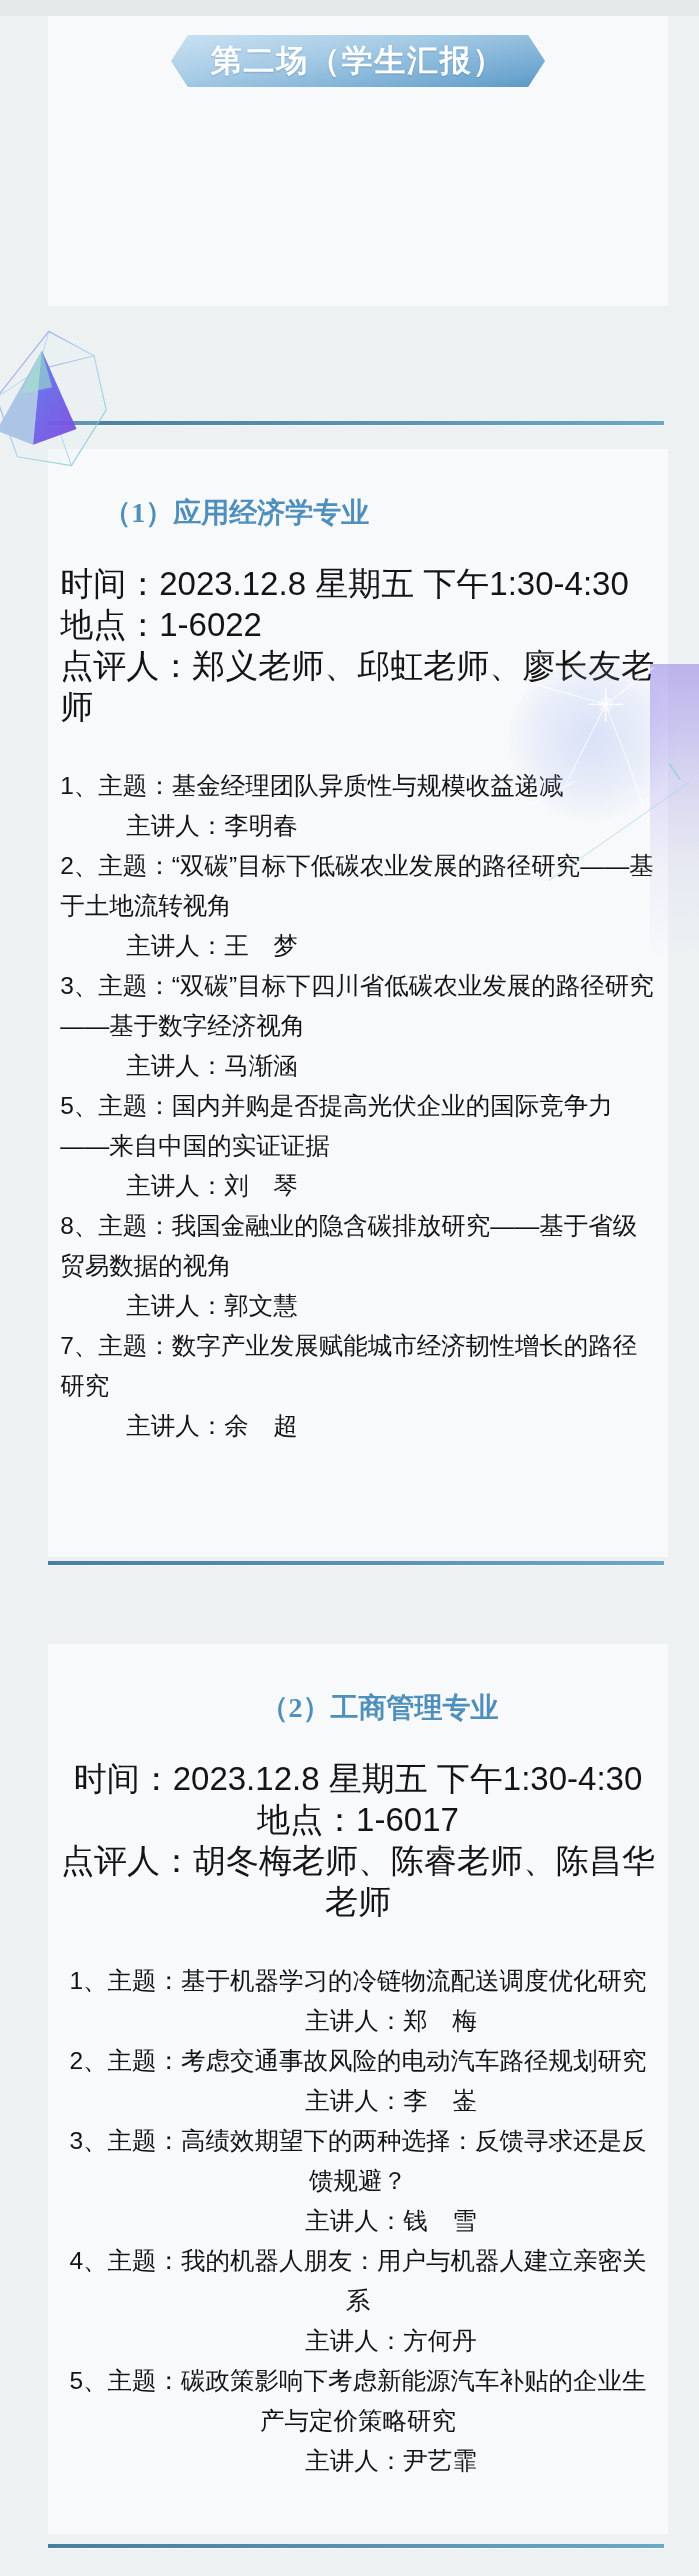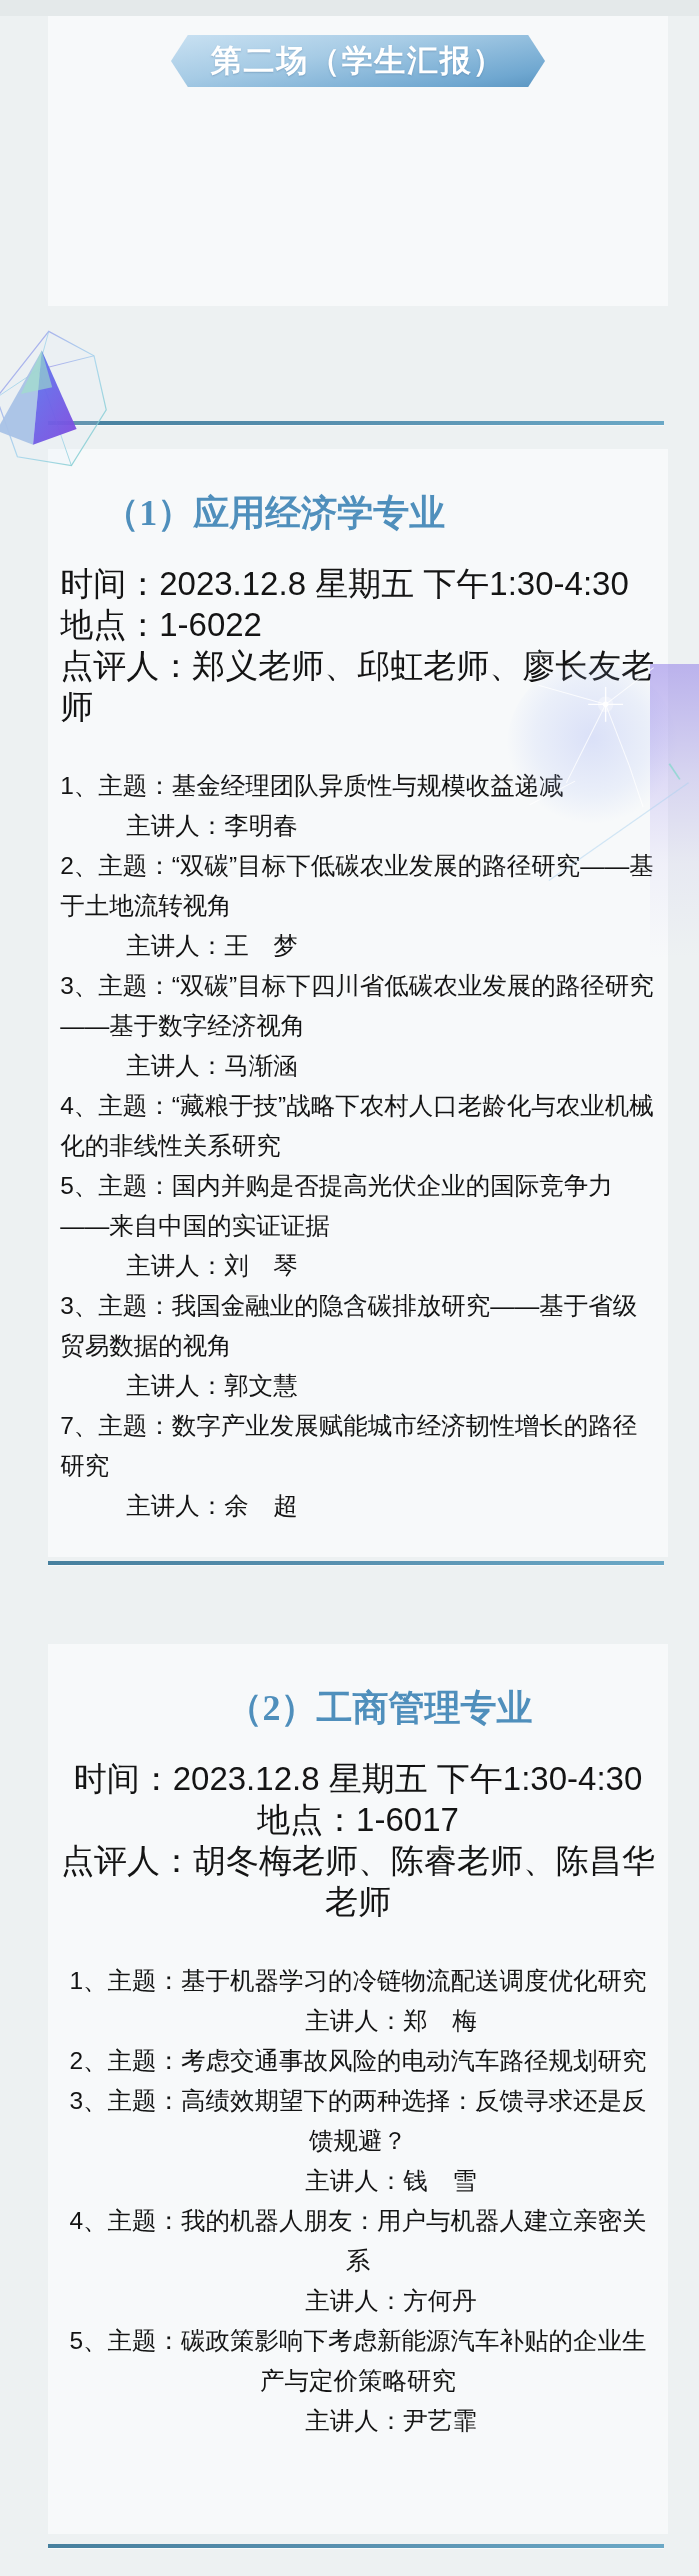--- a/index.html
+++ b/index.html
@@ -38,21 +38,21 @@
     box-shadow:0 0.9px 0 rgba(255,255,255,.6);
   }
   .rule-1{top:405px;}
   .rule-2{top:1545px;}
   .rule-3{top:2528px;}
   
   .section-inner{padding:45px 12.2px 0 12.2px;}
   .section-heading{
     margin:0;padding-left:43px;
     font-family:"Liberation Serif",serif;font-weight:bold;
-    font-size:36px;line-height:38px;color:#4f8fbc;
+    font-size:28px;line-height:38px;color:#4f8fbc;
   }
   .meta{margin:31px 0 0 0;}
   .meta p{margin:0;font-size:33px;line-height:41px;}
   .items{margin-top:39px;}
   .items p{margin:0;font-size:24.5px;line-height:40px;}
   .speaker{padding-left:66px;}
   
   .deco{position:absolute;pointer-events:none;z-index:2;}
   .crystal-left{left:-7px;top:308px;}
   .blob-right{
@@ -88,43 +88,43 @@
         <p>地点：1-6022</p>
         <p>点评人：郑义老师、邱虹老师、廖长友老师</p>
       </div>
       <div class="items">
         <p class="topic">1、主题：基金经理团队异质性与规模收益递减</p>
         <p class="speaker">主讲人：李明春</p>
         <p class="topic">2、主题：“双碳”目标下低碳农业发展的路径研究——基于土地流转视角</p>
         <p class="speaker">主讲人：王　梦</p>
         <p class="topic">3、主题：“双碳”目标下四川省低碳农业发展的路径研究——基于数字经济视角</p>
         <p class="speaker">主讲人：马渐涵</p>
-        <p class="topic">4、主题：“藏粮于技”战略下农村人口老龄化与农业机械化的非线性关系研究</p>
         <p class="topic">5、主题：国内并购是否提高光伏企业的国际竞争力——来自中国的实证证据</p>
         <p class="speaker">主讲人：刘　琴</p>
-        <p class="topic">3、主题：我国金融业的隐含碳排放研究——基于省级贸易数据的视角</p>
+        <p class="topic">8、主题：我国金融业的隐含碳排放研究——基于省级贸易数据的视角</p>
         <p class="speaker">主讲人：郭文慧</p>
         <p class="topic">7、主题：数字产业发展赋能城市经济韧性增长的路径研究</p>
         <p class="speaker">主讲人：余　超</p>
       </div>
     </div>
   </div>
 
   <div class="card card-s2">
     <div class="section-inner">
       <h2 class="section-heading">（2）工商管理专业</h2>
       <div class="meta">
         <p>时间：2023.12.8 星期五 下午1:30-4:30</p>
         <p>地点：1-6017</p>
         <p>点评人：胡冬梅老师、陈睿老师、陈昌华老师</p>
       </div>
       <div class="items">
         <p class="topic">1、主题：基于机器学习的冷链物流配送调度优化研究</p>
         <p class="speaker">主讲人：郑　梅</p>
         <p class="topic">2、主题：考虑交通事故风险的电动汽车路径规划研究</p>
+        <p class="speaker">主讲人：李　崟</p>
         <p class="topic">3、主题：高绩效期望下的两种选择：反馈寻求还是反馈规避？</p>
         <p class="speaker">主讲人：钱　雪</p>
         <p class="topic">4、主题：我的机器人朋友：用户与机器人建立亲密关系</p>
         <p class="speaker">主讲人：方何丹</p>
         <p class="topic">5、主题：碳政策影响下考虑新能源汽车补贴的企业生产与定价策略研究</p>
         <p class="speaker">主讲人：尹艺霏</p>
       </div>
     </div>
   </div>
 

